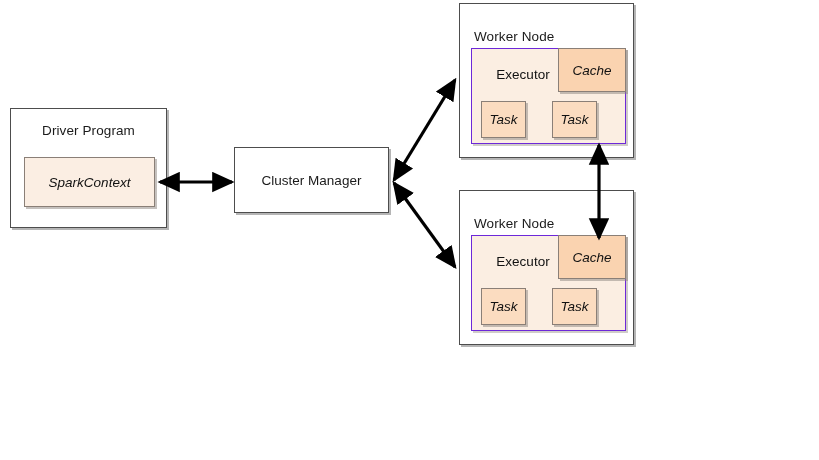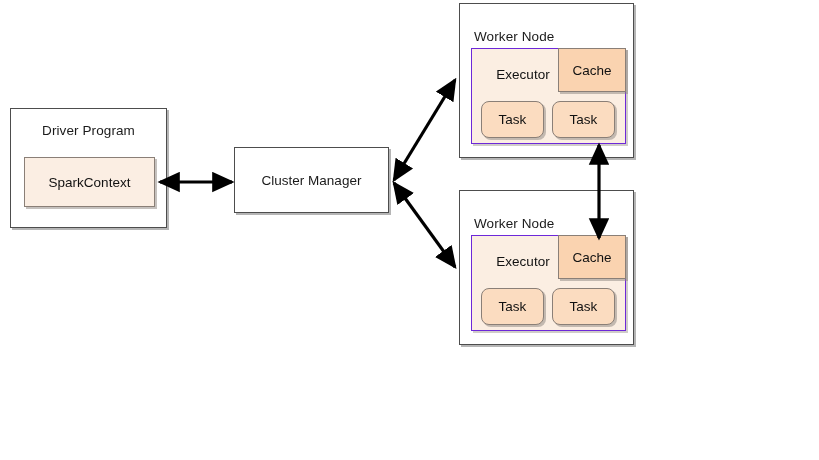--- a/index.html
+++ b/index.html
@@ -41,20 +41,21 @@
     position: absolute;
     box-sizing: border-box;
     border: 1px solid #8a7f77;
     box-shadow: 2px 2px 0 0 rgba(140,132,126,0.5);
     display: flex;
     align-items: center;
     justify-content: center;
     color: #111111;
     font-size: 13.5px;
     white-space: nowrap;
+    font-style: italic;
   }
 
   
   #driver-program {
     left: 10px;
     top: 108px;
     width: 157px;
     height: 120px;
   }
   #driver-program-title {
@@ -114,24 +115,23 @@
     position: absolute;
     right: -1px;
     top: -1px;
     width: 68px;
     height: 44px;
     background: #fad3b0;
   }
   .task-box {
     position: absolute;
     top: 52px;
-    width: 63px;
+    width: 45px;
     height: 37px;
     background: #fbdcc0;
-    border-radius: 8px;
   }
   .task-left  { left: 9px; }
   .task-right { left: 80px; }
 
   
   #arrow-layer {
     position: absolute;
     left: 0;
     top: 0;
     width: 819px;

